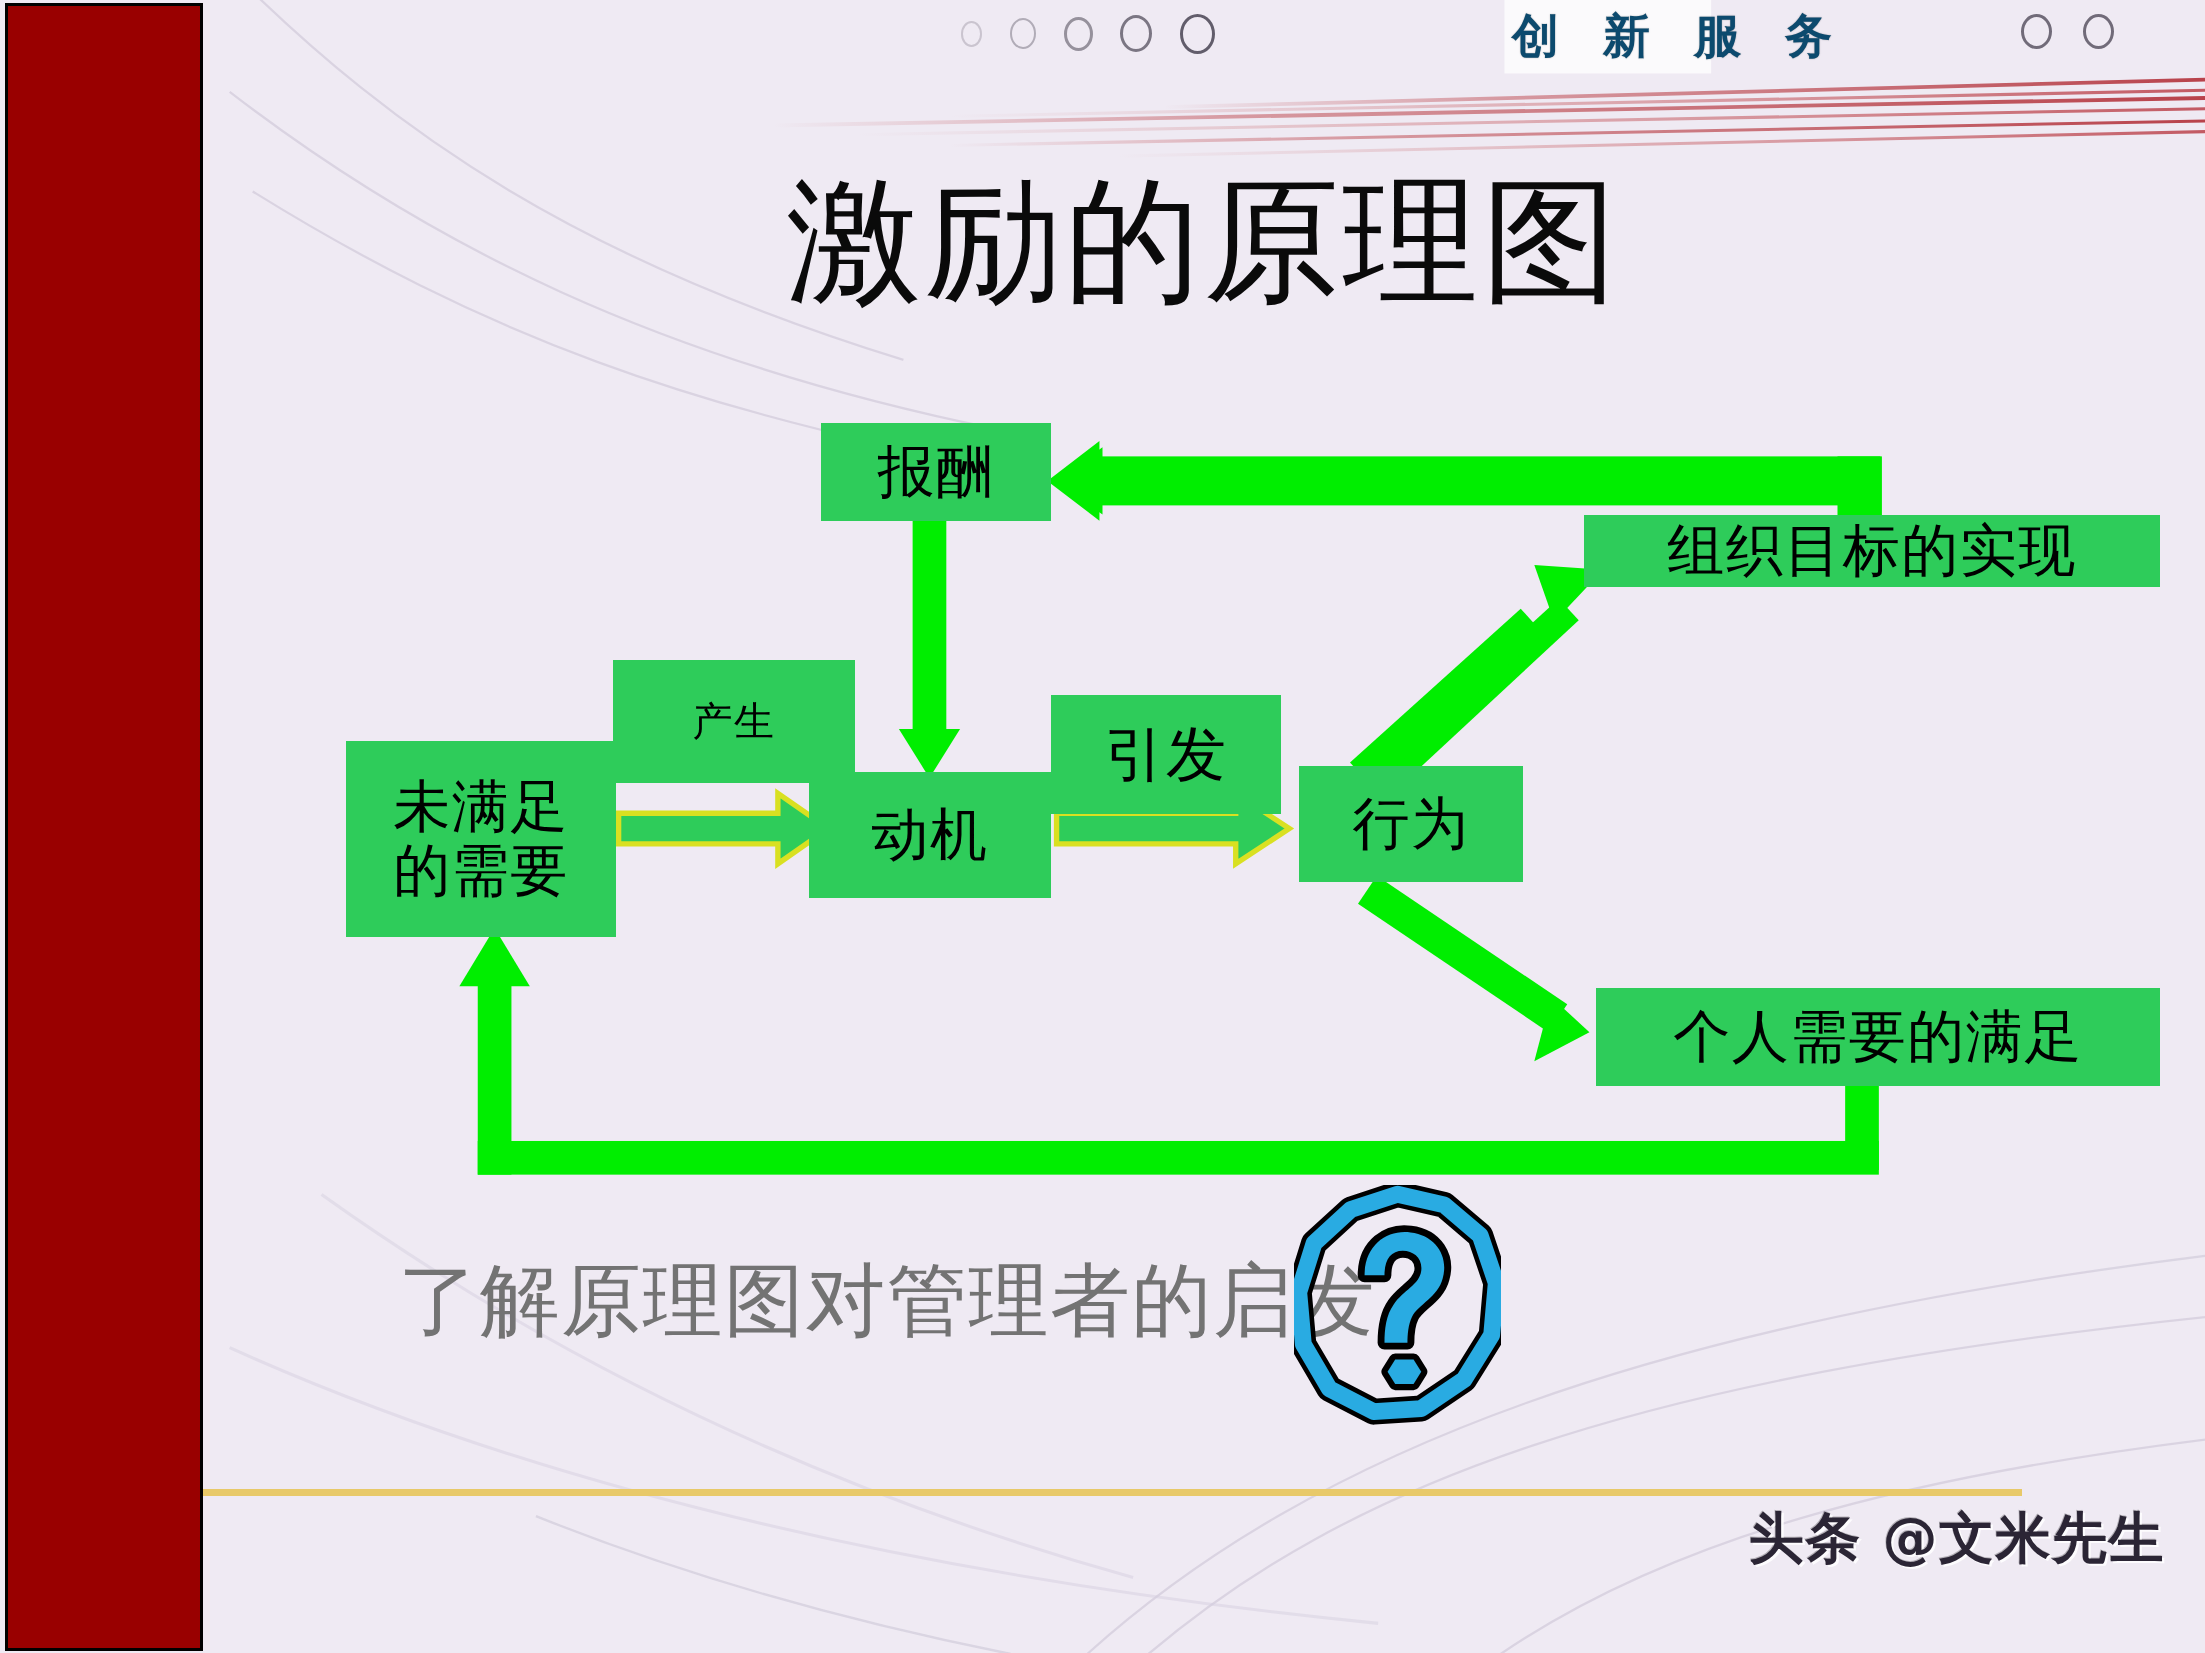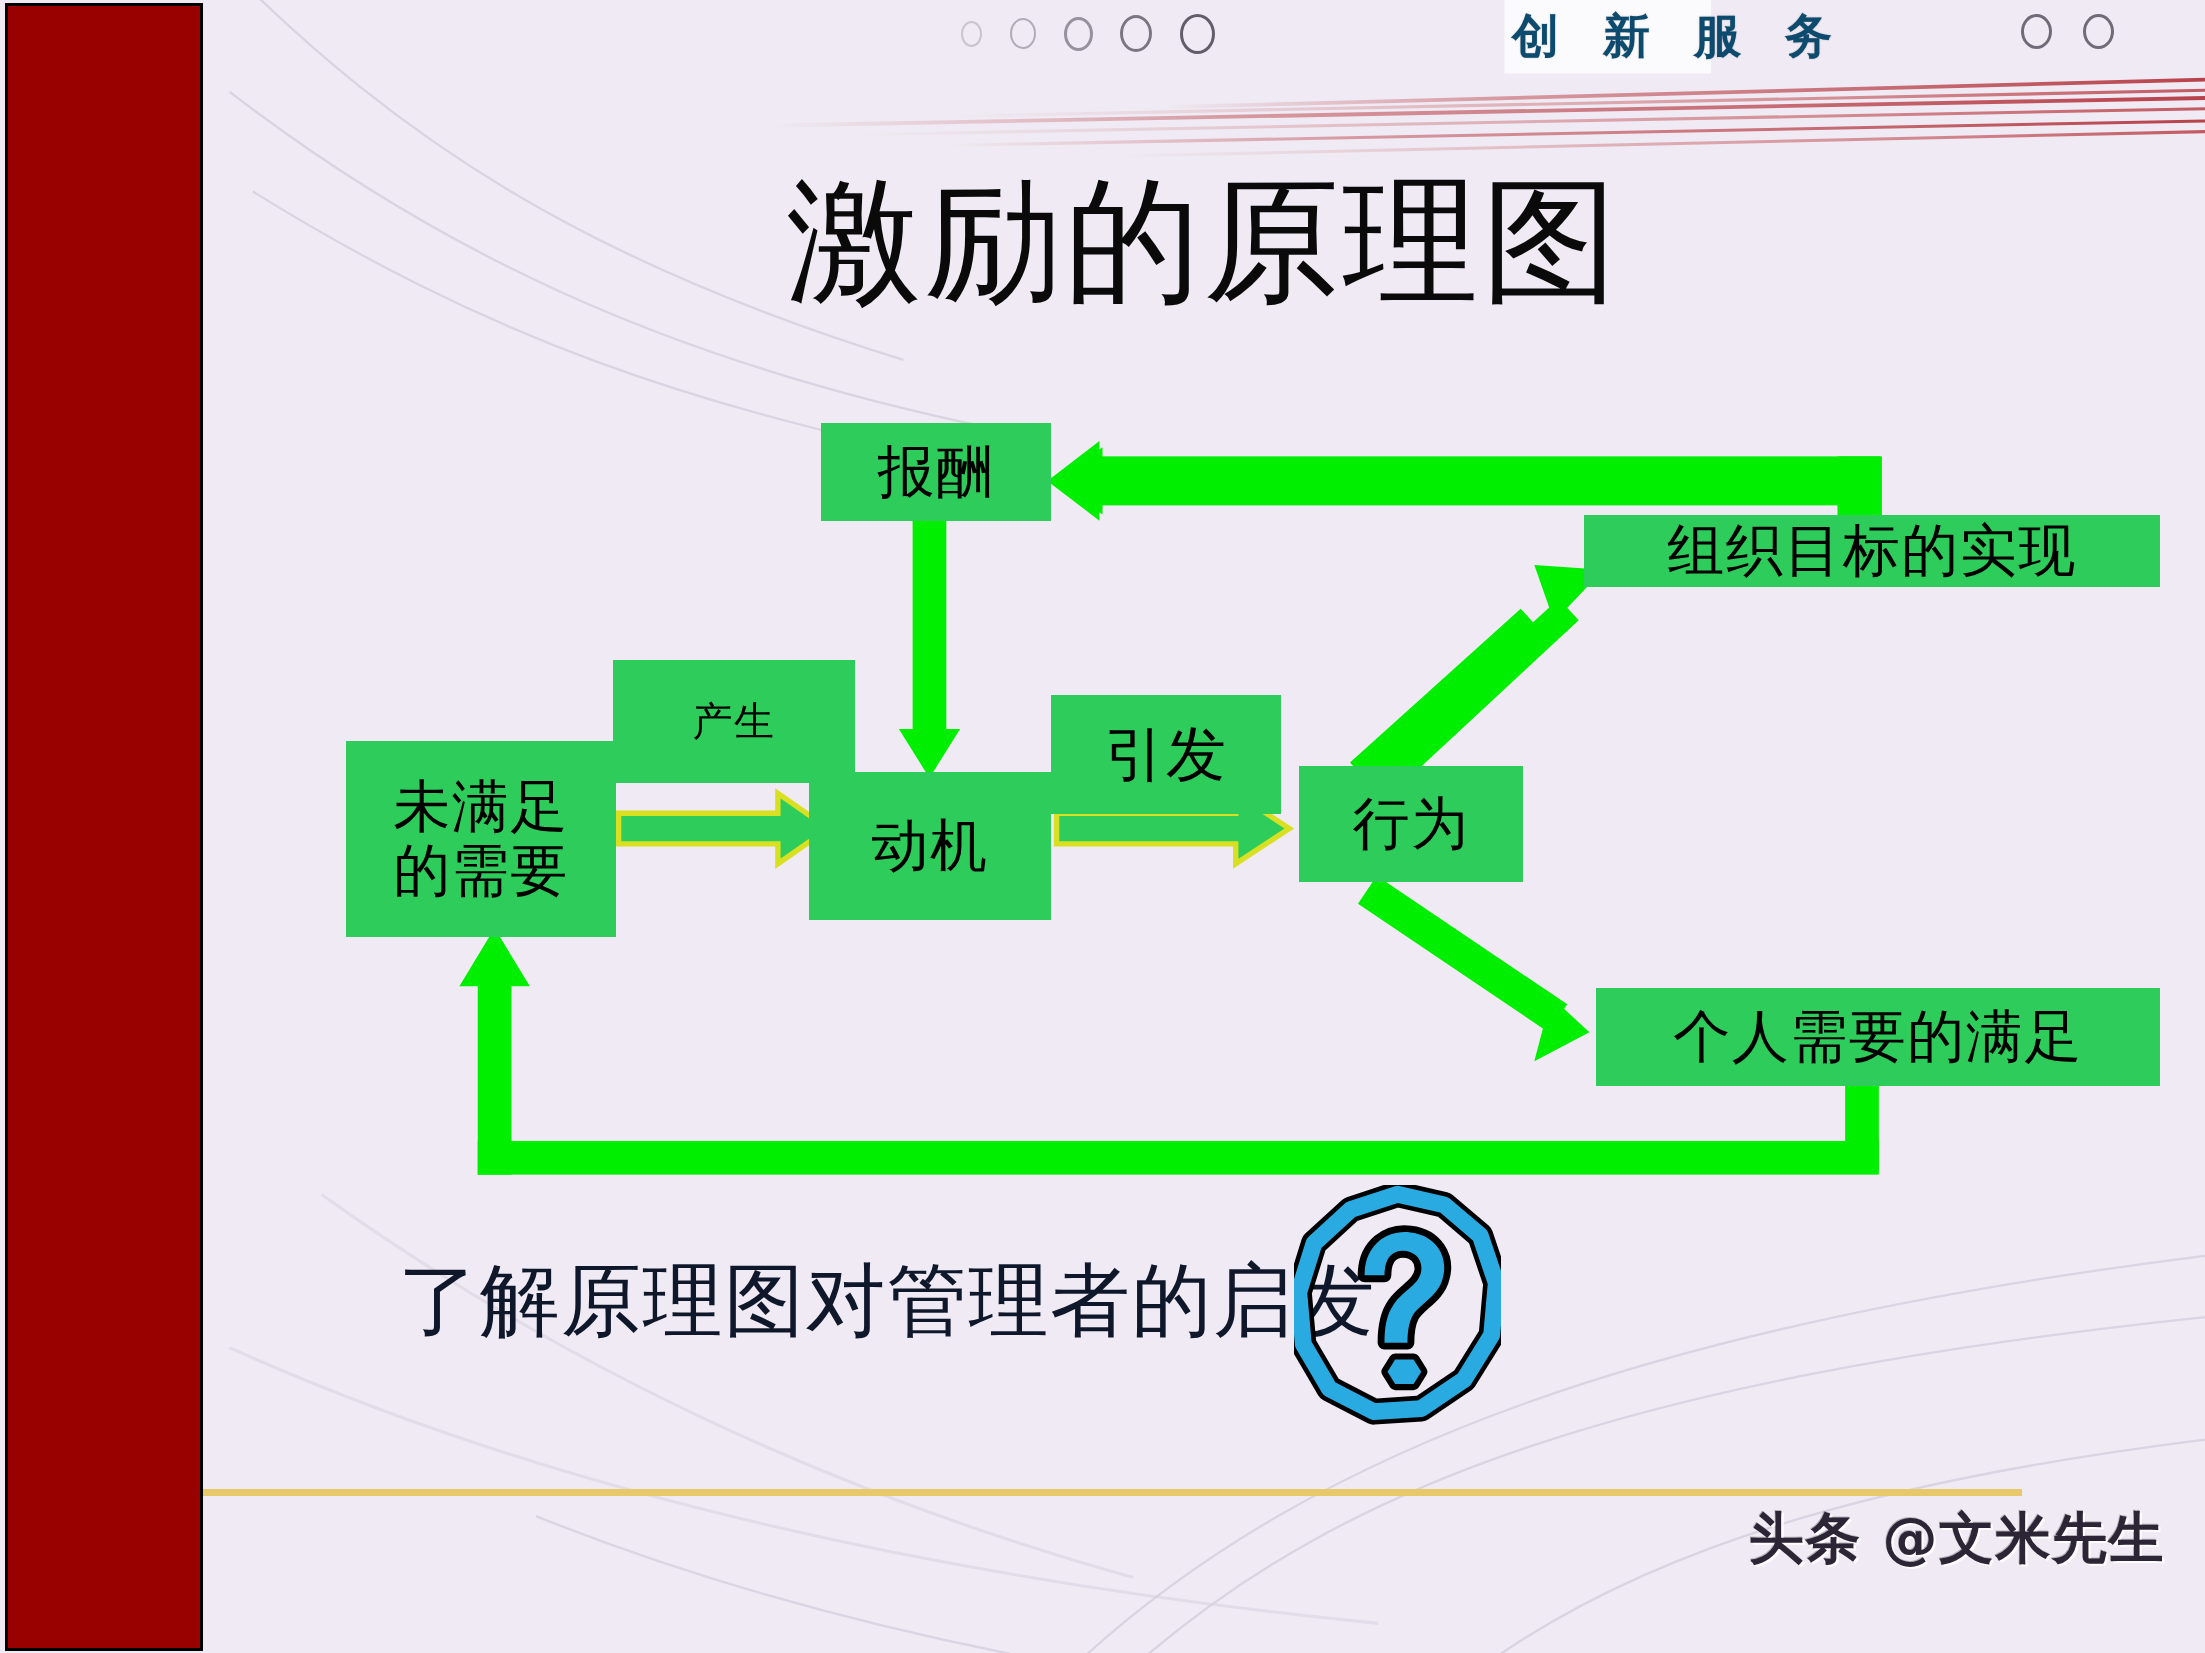--- a/index.html
+++ b/index.html
@@ -123,34 +123,34 @@
     z-index: 5;
   }
   .label-node {
     background: #2ecc5a;
     z-index: 6;
   }
 
   #node-reward      { left: 821px; top: 423px;  width: 230px;  height: 98px; }
   #node-goal        { left: 1584px; top: 515px;  width: 576px;  height: 72px; }
   #node-need        { left: 346px;  top: 741px;  width: 270px;  height: 196px; }
-  #node-motive      { left: 809px; top: 772px; width: 242px;  height: 148px; }
+  #node-motive      { left: 809px; top: 772px; width: 242px;  height: 126px; }
   #node-behavior    { left: 1299px; top: 766px; width: 224px;  height: 116px; }
   #node-personal    { left: 1596px; top: 988px; width: 564px;  height: 98px; }
   #label-produce    { left: 613px;  top: 660px;  width: 242px;  height: 123px; font-size: 40px; text-align: center; }
   #label-trigger    { left: 1051px; top: 695px;  width: 230px;  height: 119px; font-size: 60px; }
 
   
   .caption {
     position: absolute;
     left: 398px;
     top: 1248px;
     font-family: "DejaVu Serif", serif;
     font-size: 80px;
-    color: #0f172a;
+    color: #737373;
     letter-spacing: 1.5px;
     white-space: nowrap;
     z-index: 4;
   }
   .qmark-badge {
     position: absolute;
     left: 1294px;
     top: 1185px;
     width: 207px;
     height: 245px;

